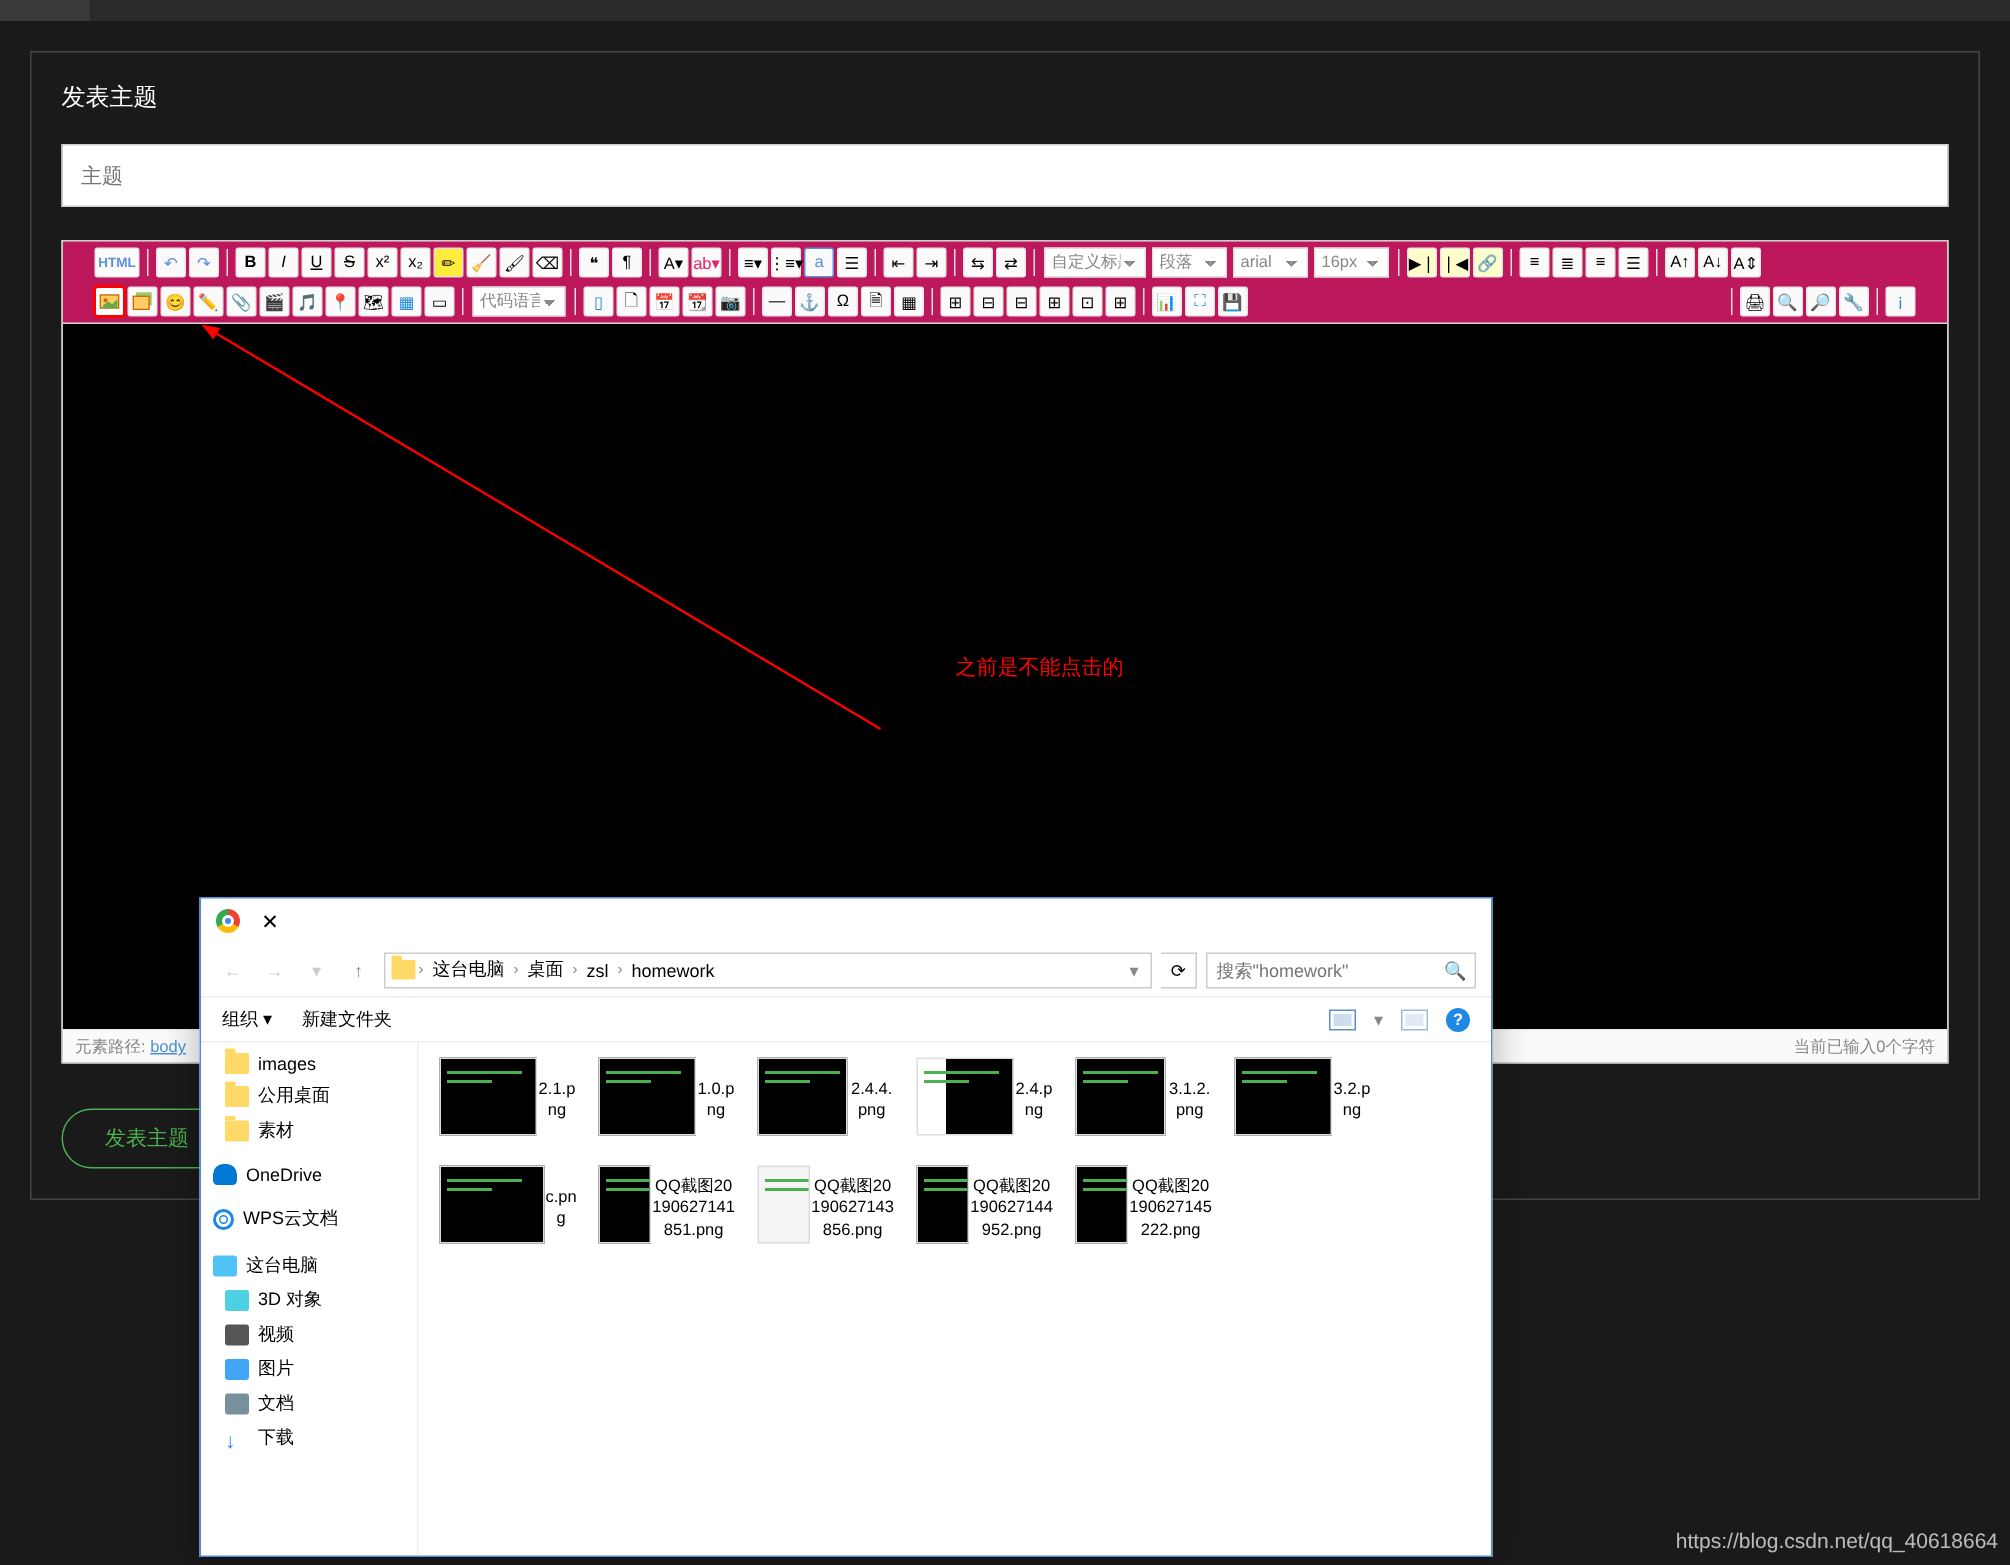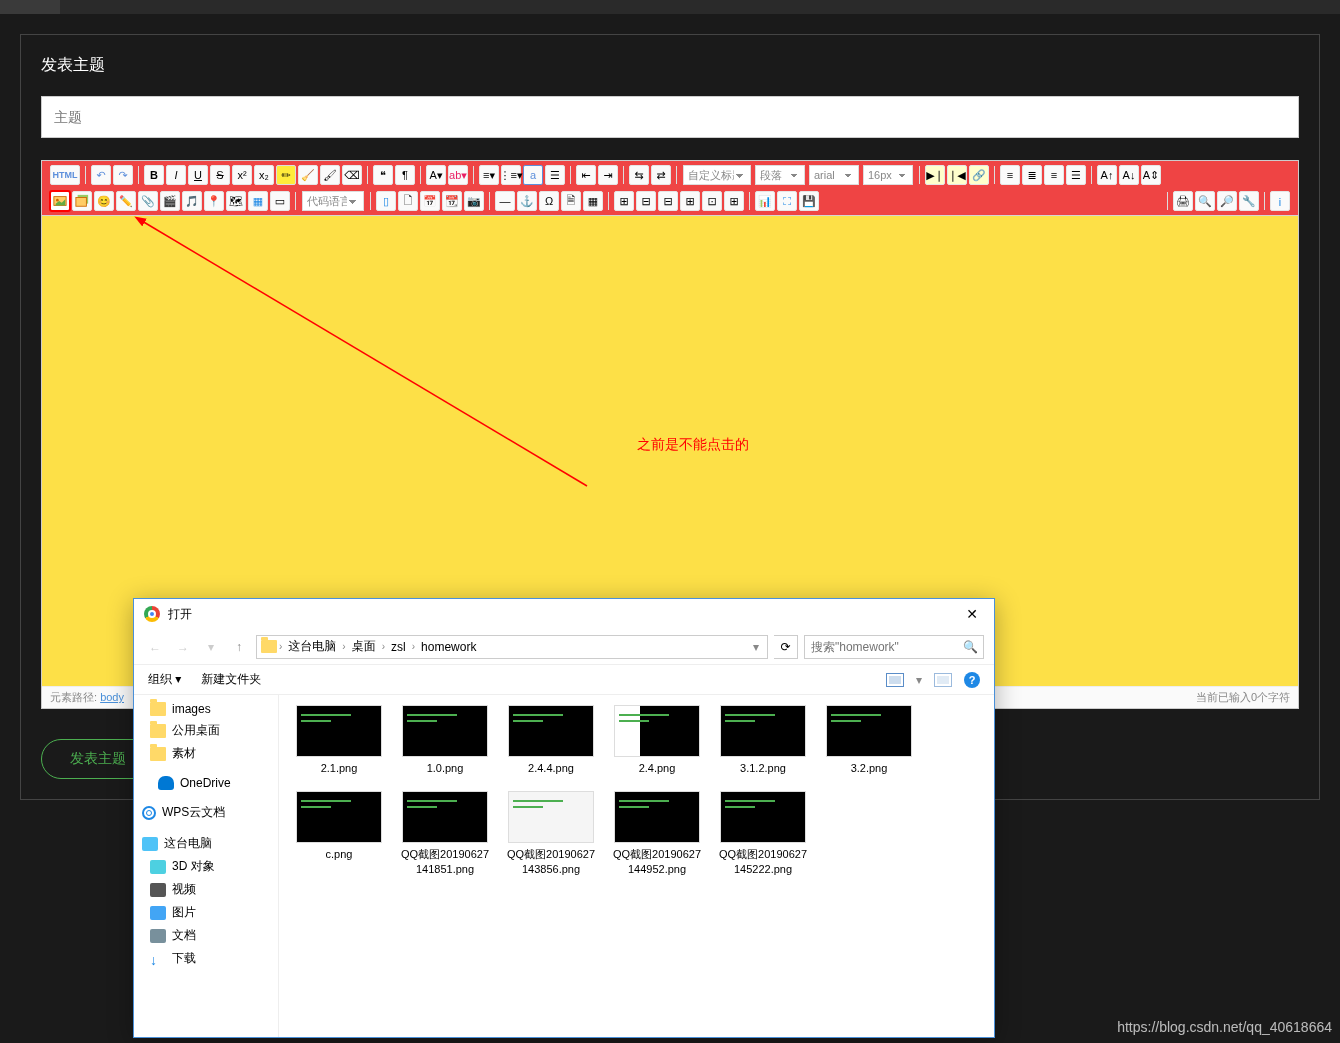--- a/index.html
+++ b/index.html
@@ -4,32 +4,32 @@
 <style>
 * { box-sizing: border-box; margin: 0; padding: 0; }
 body { font-family: Arial, "Microsoft YaHei", sans-serif; background: #1a1a1a; width: 1340px; height: 1043px; overflow: hidden; position: relative; }
 .top-bar { height: 14px; background: #2a2a2a; }
 .top-bar-accent { width: 60px; height: 14px; background: #3a3a3a; }
 .panel-wrap { padding: 20px; }
 .panel { border: 1px solid #444; padding: 20px; }
 .panel-title { color: #fff; font-size: 16px; margin-bottom: 20px; }
 .subject-input { width: 100%; height: 42px; padding: 0 12px; font-size: 14px; border: 1px solid #ccc; background: #fff; outline: none; }
 .editor { margin-top: 22px; border: 1px solid #ccc; background: #fff; }
-.toolbar { background: #ef4444; border-bottom: 1px solid #d5d5d5; padding: 2px 7px; display: flex; flex-wrap: wrap; align-items: center; gap: 2px; min-height: 28px; }
+.toolbar { background: #be185d; border-bottom: 1px solid #d5d5d5; padding: 2px 20px; display: flex; flex-wrap: wrap; align-items: center; gap: 2px; min-height: 28px; }
 .row1, .row2 { display: flex; align-items: center; flex-wrap: nowrap; width: 100%; padding: 2px 0; }
 .tbtn { width: 20px; height: 20px; display: inline-flex; align-items: center; justify-content: center; font-size: 11px; cursor: pointer; border-radius: 2px; margin: 0 1px; background: #fafafa; border: 1px solid #e5e5e5; }
 .tbtn svg { width: 14px; height: 14px; }
 .tsep { width: 1px; height: 18px; background: #ddd; margin: 0 4px; display: inline-block; }
 .tsel { height: 20px; font-size: 11px; border: 1px solid #ddd; background: #fff; padding: 0 16px 0 4px; margin: 0 2px; color: #888; outline: none; cursor: pointer; appearance: none; position: relative; background-image: linear-gradient(45deg, transparent 50%, #888 50%), linear-gradient(135deg, #888 50%, transparent 50%); background-position: calc(100% - 10px) 8px, calc(100% - 6px) 8px; background-size: 4px 4px, 4px 4px; background-repeat: no-repeat; }
 .tsel.w60 { width: 62px; }
 .tsel.w50 { width: 50px; }
 .tsel.w65 { width: 68px; }
 .html-btn { width: 30px; color: #5d8fdb; font-weight: bold; font-size: 9px; }
 .hilite { outline: 2px solid #f00; outline-offset: -1px; background: #fff; }
-.editor-body { min-height: 470px; background: #fde047; position: relative; }
+.editor-body { min-height: 470px; background: #000000; position: relative; }
 .annot { position: absolute; color: #f00; font-size: 14px; left: 595px; top: 220px; }
 .arrow { position: absolute; top: 0; left: 45px; pointer-events: none; }
 .editor-footer { display: flex; justify-content: space-between; align-items: center; height: 22px; background: #fafafa; border-top: 1px solid #eee; padding: 0 8px; font-size: 11px; color: #888; }
 .editor-footer a { color: #4a90d9; text-decoration: underline; }
 .publish-btn { margin-top: 30px; display: inline-block; padding: 10px 28px; border: 1px solid #4caf50; border-radius: 24px; color: #4caf50; font-size: 14px; background: transparent; cursor: pointer; }
 .file-dialog { position: absolute; left: 133px; top: 598px; width: 862px; height: 440px; background: #fff; border: 1px solid #4a90d9; box-shadow: 0 4px 24px rgba(0,0,0,0.3); display: flex; flex-direction: column; font-size: 12px; }
 .fd-title { display: flex; align-items: center; padding: 6px 10px; height: 30px; }
 .fd-title-text { flex: 1; font-size: 12px; }
 .fd-close { width: 24px; height: 24px; display: flex; align-items: center; justify-content: center; cursor: pointer; font-size: 14px; }
 .chrome-icon { width: 16px; height: 16px; margin-right: 8px; border-radius: 50%; background: conic-gradient(#ea4335 0 120deg, #fbbc05 120deg 240deg, #34a853 240deg 360deg); position: relative; }
@@ -60,21 +60,21 @@
 .ico-onedrive { background: #0078d4; border-radius: 7px 7px 3px 3px; }
 .ico-wps { border: 2px solid #1e88e5; border-radius: 50%; width: 14px; height: 14px; position: relative; }
 .ico-wps::after { content: ''; position: absolute; inset: 2px; border: 1px solid #1e88e5; border-radius: 50%; }
 .ico-pc { background: #4fc3f7; border-radius: 2px; }
 .ico-3d { background: #4dd0e1; border-radius: 2px; }
 .ico-video { background: #555; border-radius: 2px; }
 .ico-pic { background: #42a5f5; border-radius: 2px; }
 .ico-doc { background: #78909c; border-radius: 2px; }
 .dl-arrow { color: #1e88e5; font-size: 14px; font-weight: bold; }
 .fd-files { flex: 1; padding: 10px 14px; overflow-y: auto; display: flex; flex-wrap: wrap; align-content: flex-start; gap: 16px 14px; }
-.file-item { width: 92px; display: flex; flex-direction: column; align-items: center; cursor: pointer; }
+.file-item { width: 92px; display: flex; flex-direction: row; align-items: center; cursor: pointer; }
 .thumb { width: 86px; height: 52px; background: #000; border: 1px solid #ddd; margin-bottom: 4px; position: relative; overflow: hidden; }
 .thumb.light { background: #f5f5f5; }
 .thumb.mixed { background: linear-gradient(90deg, #fff 30%, #000 30%); }
 .thumb-line { position: absolute; left: 4px; height: 2px; background: #4caf50; }
 .fname { font-size: 11px; text-align: center; line-height: 1.3; word-break: break-all; max-height: 42px; overflow: hidden; }
 .watermark { position: absolute; right: 8px; bottom: 8px; color: rgba(255,255,255,0.7); font-size: 14px; }
 </style>
 </head>
 <body>
 
@@ -223,21 +223,20 @@
       </div>
     </div>
 
     <button class="publish-btn">发表主题</button>
   </div>
 </div>
 
 <div class="file-dialog">
   <div class="fd-title">
     <span class="chrome-icon"></span>
-    <span class="fd-title-text">打开</span>
     <span class="fd-close">✕</span>
   </div>
   <div class="fd-nav">
     <span class="navbtn dis">←</span>
     <span class="navbtn dis">→</span>
     <span class="navbtn dis">▾</span>
     <span class="navbtn">↑</span>
     <div class="path-bar">
       <span class="folder-ico"></span>
       <span class="crumb-sep">›</span>
@@ -273,21 +272,21 @@
           <span>images</span>
         </div>
         <div class="sb-item">
           <span class="sb-ico ico-folder"></span>
           <span>公用桌面</span>
         </div>
         <div class="sb-item">
           <span class="sb-ico ico-folder"></span>
           <span>素材</span>
         </div>
-        <div class="sb-item" style="padding-left: 24px; margin-top: 8px;">
+        <div class="sb-item" style="padding-left: 8px; margin-top: 8px;">
           <span class="sb-ico ico-onedrive"></span>
           <span>OneDrive</span>
         </div>
         <div class="sb-item" style="padding-left: 8px; margin-top: 8px;">
           <span class="sb-ico ico-wps"></span>
           <span>WPS云文档</span>
         </div>
         <div class="sb-item" style="padding-left: 8px; margin-top: 8px;">
           <span class="sb-ico ico-pc"></span>
           <span>这台电脑</span>

